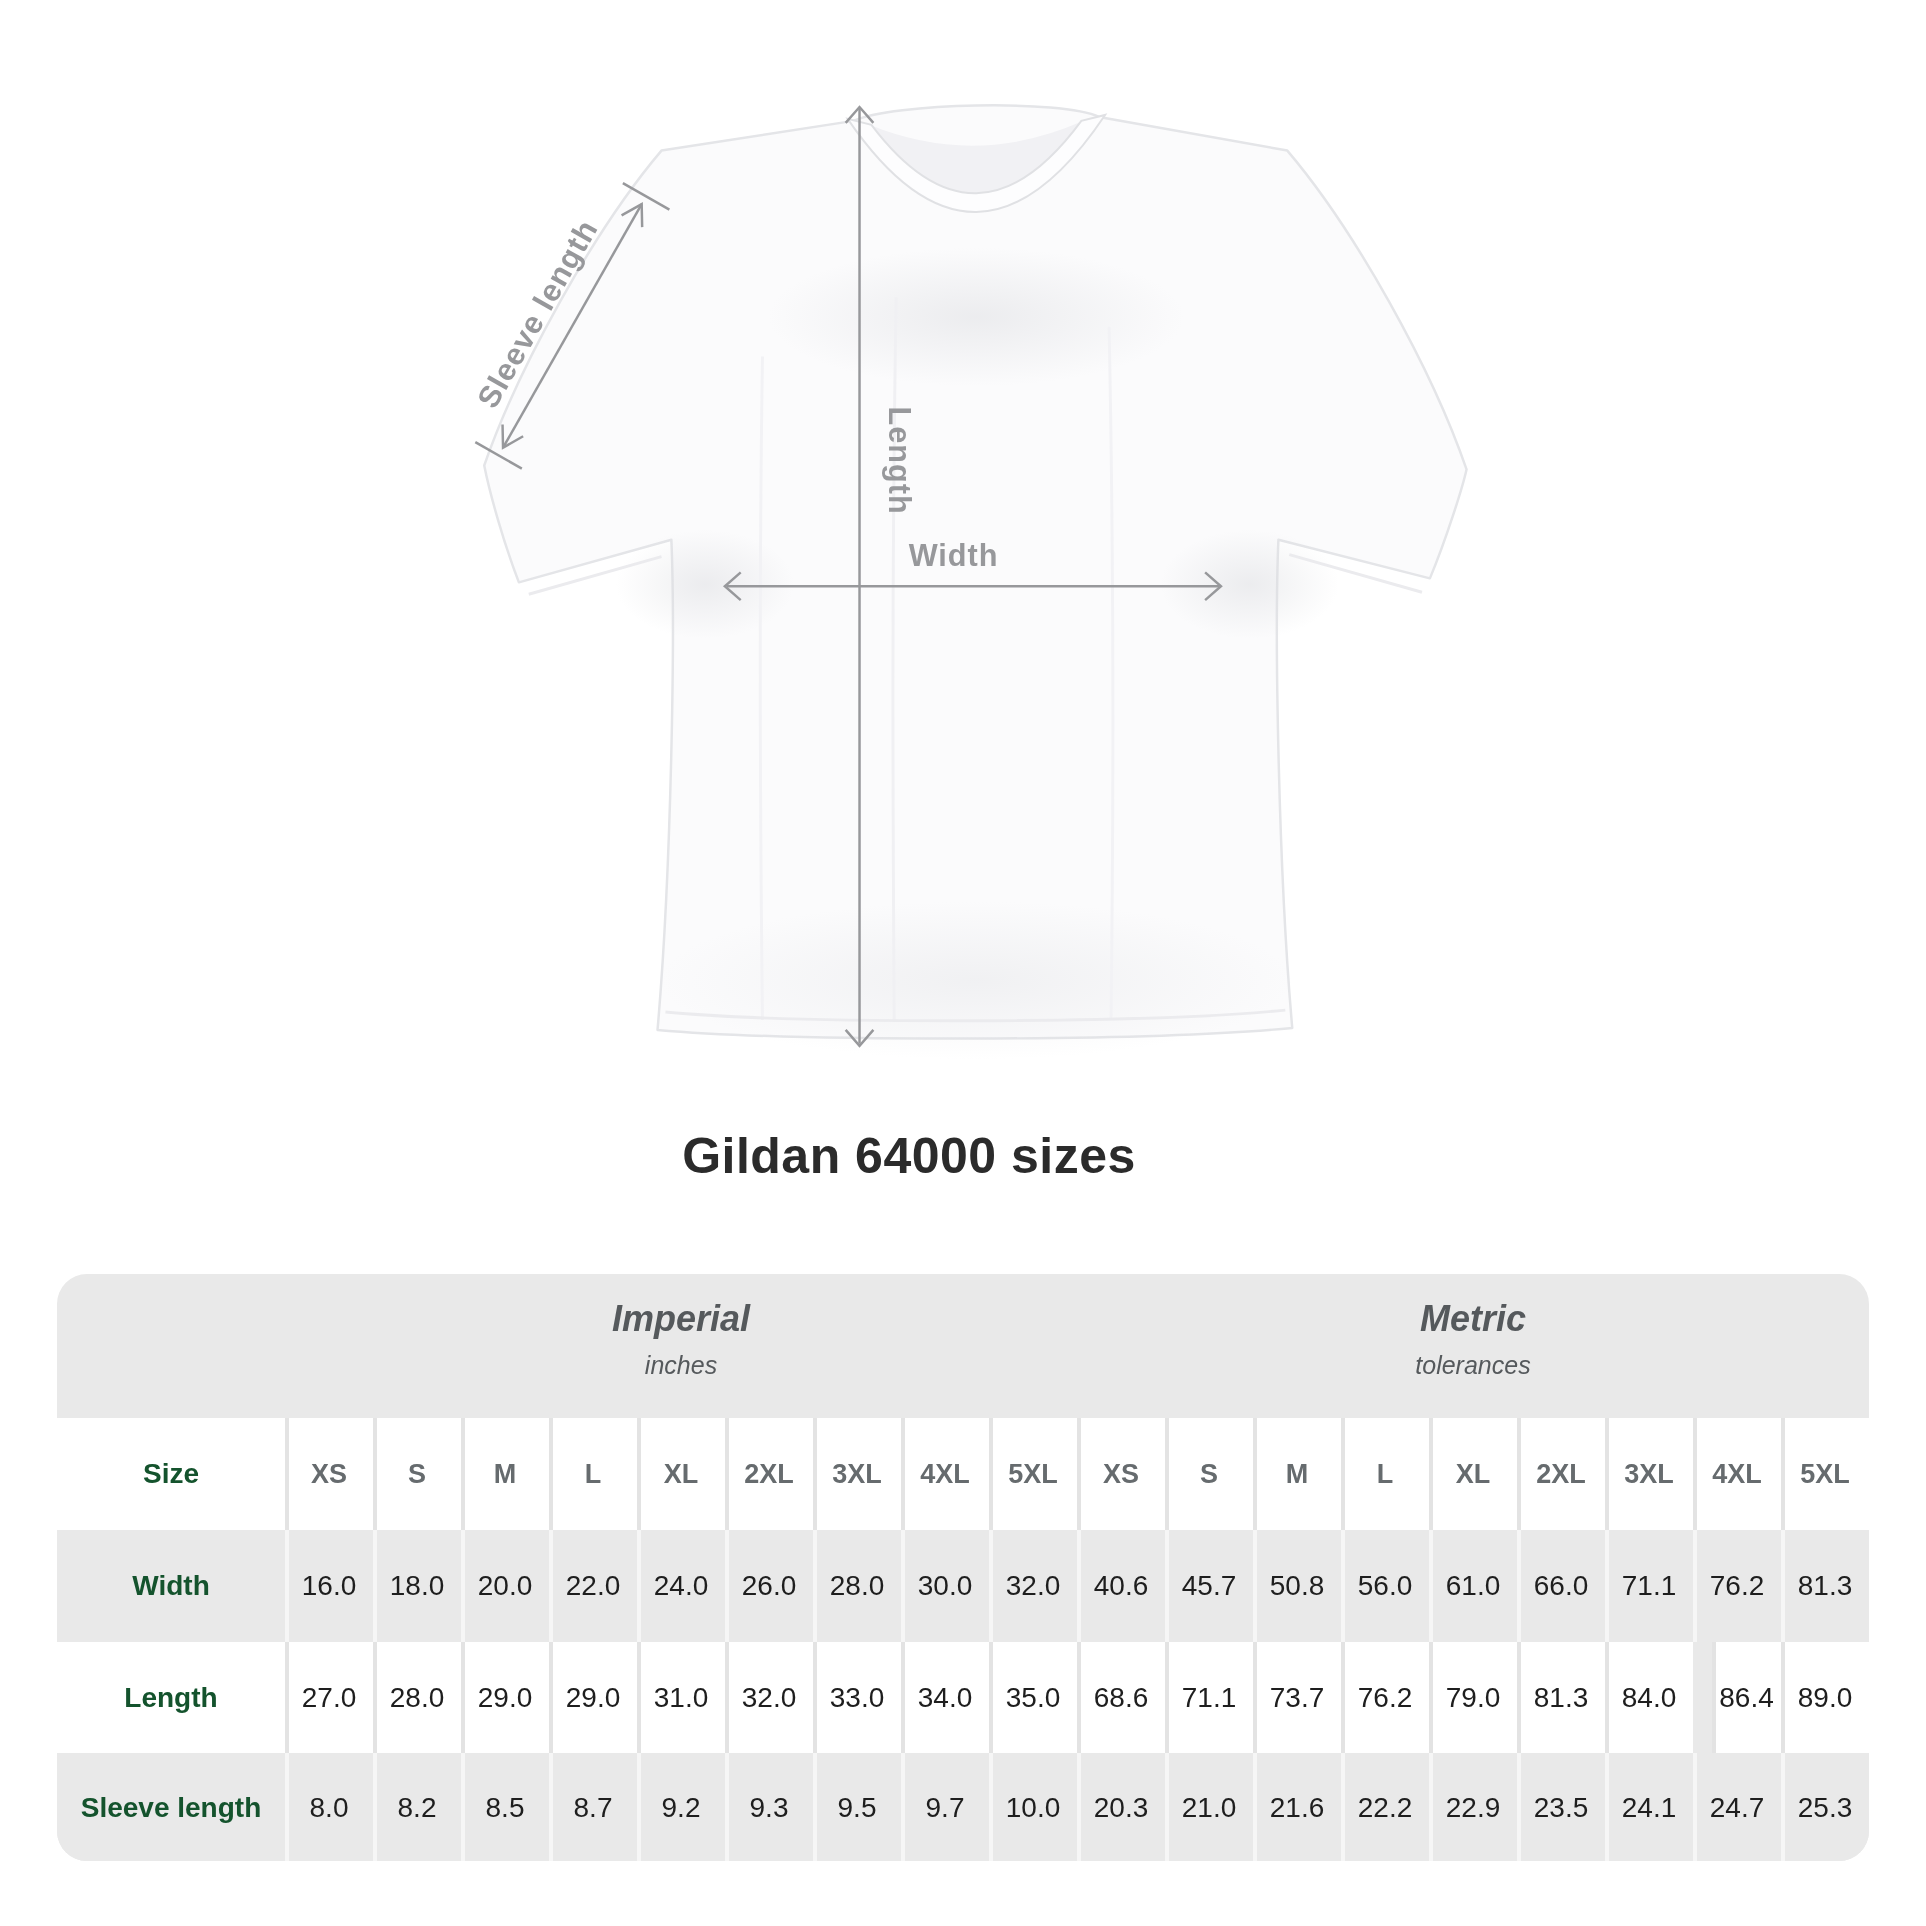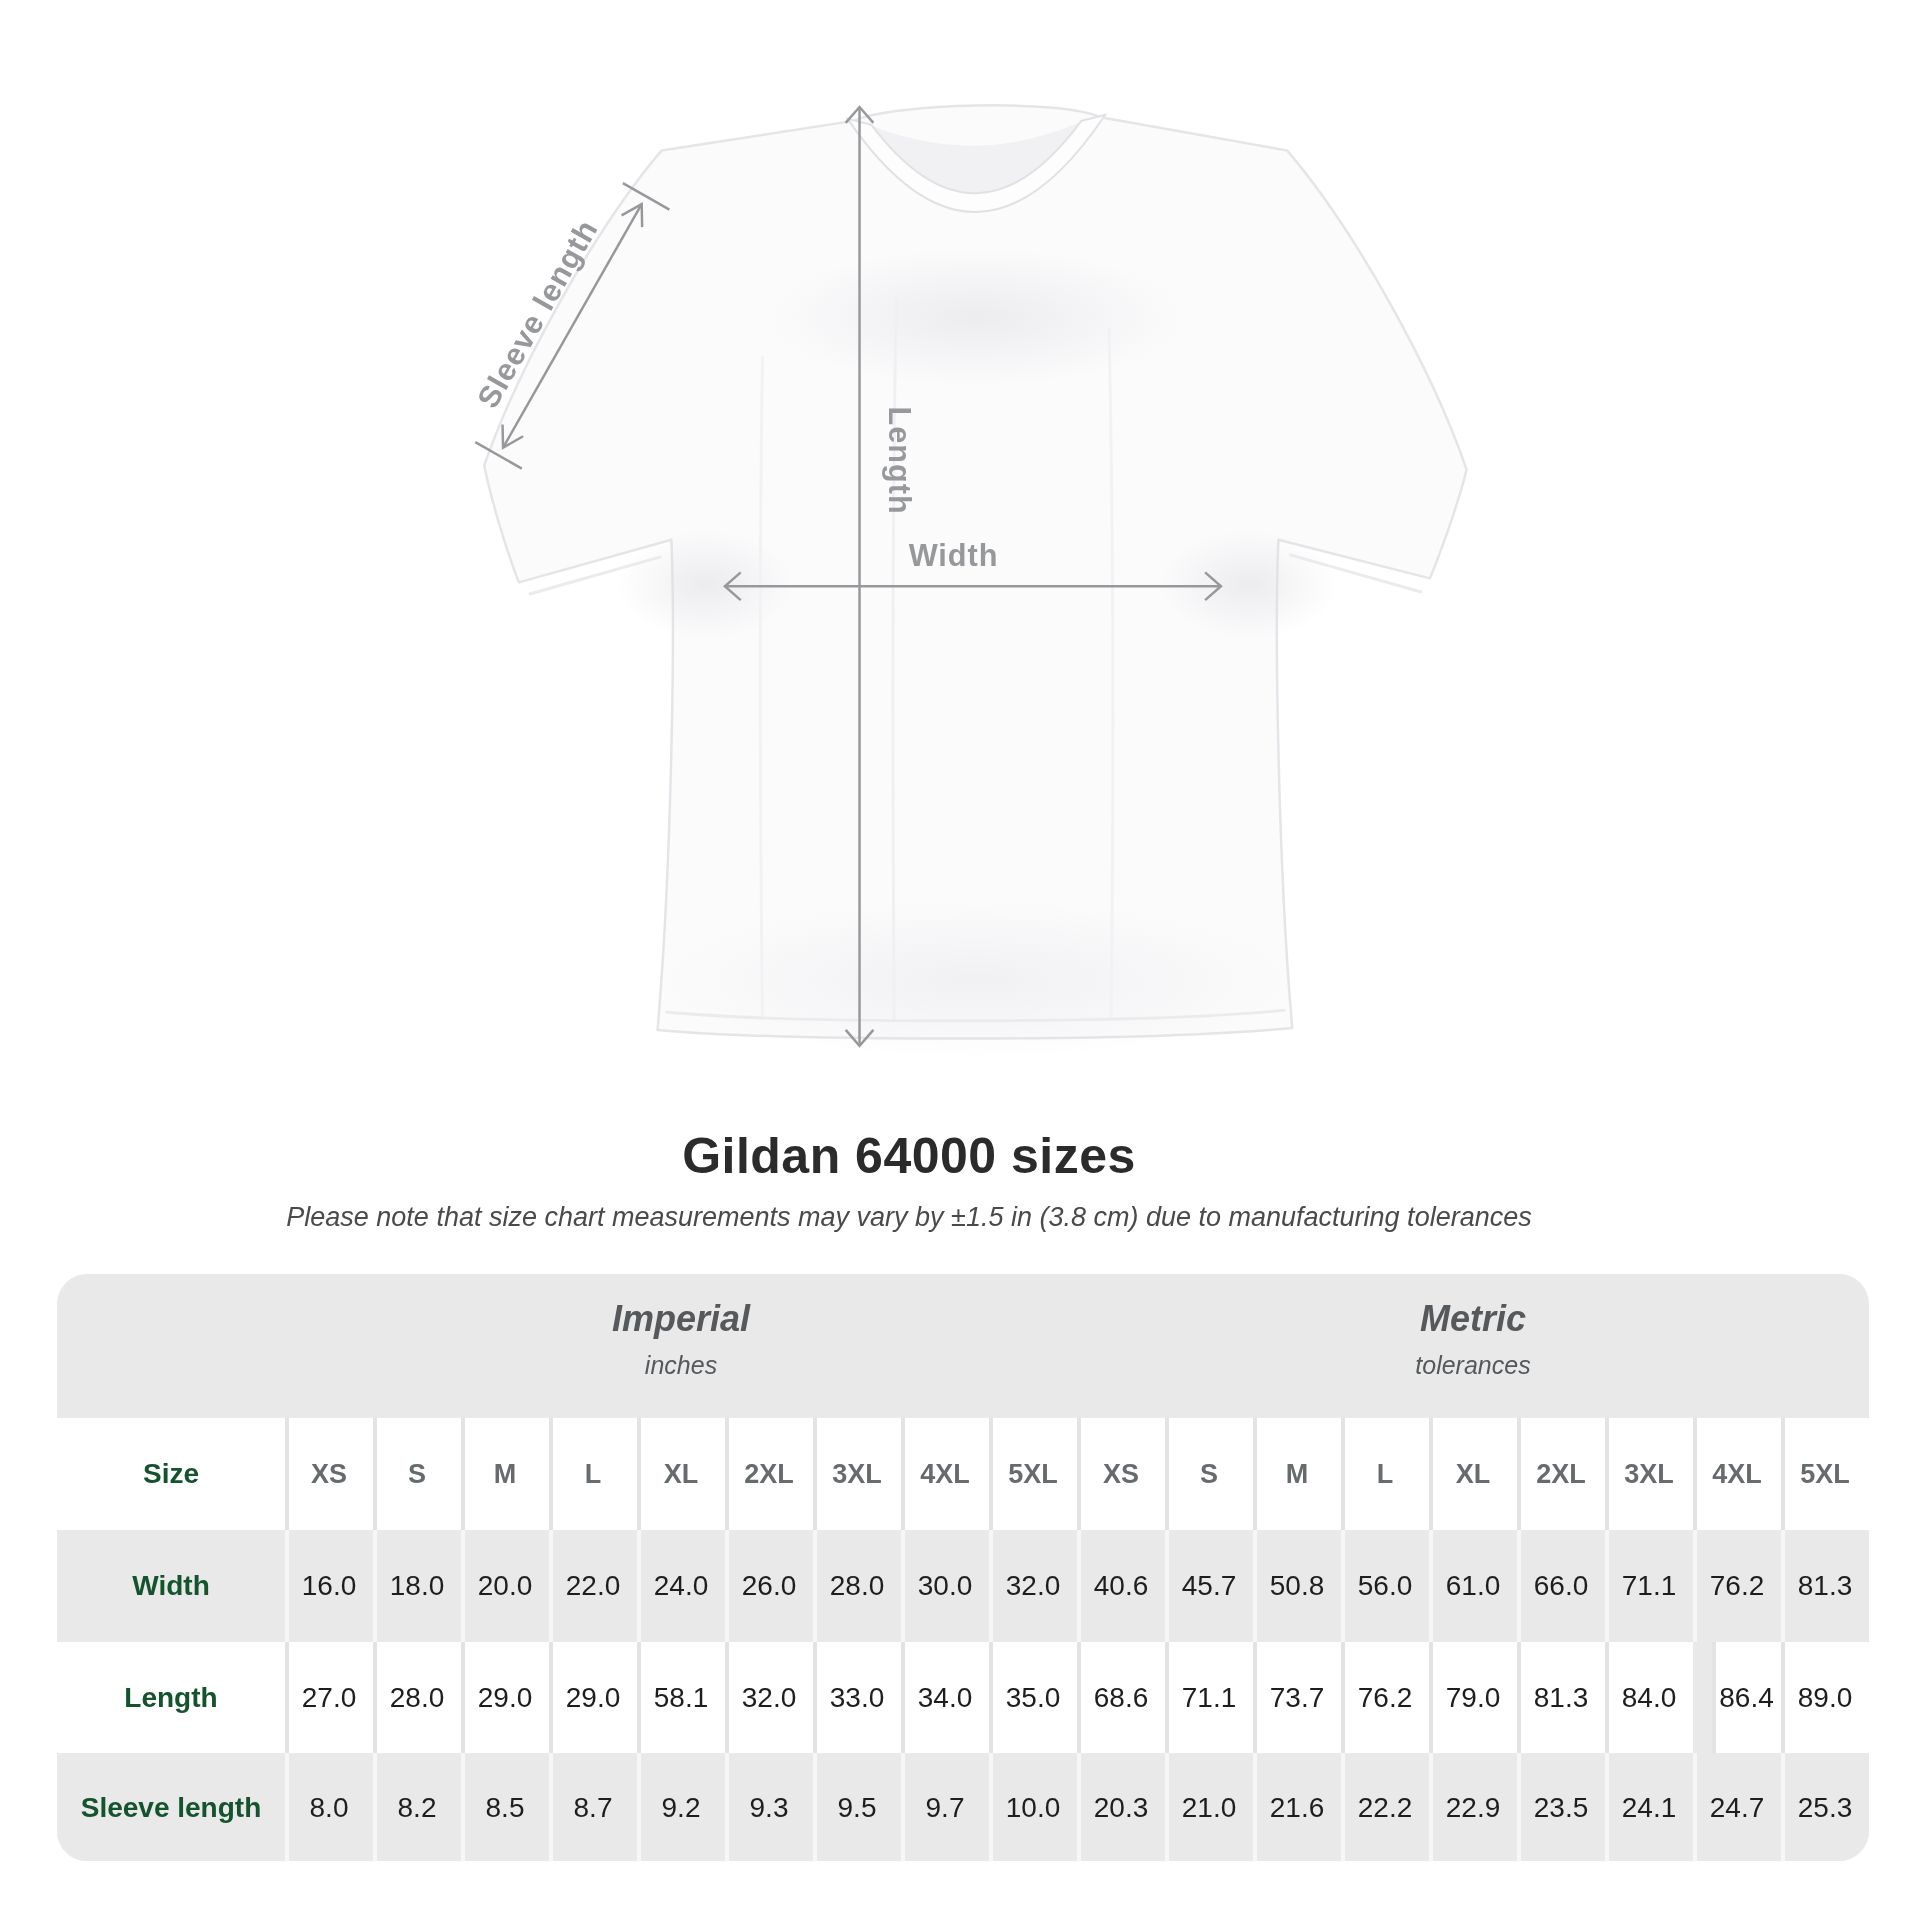--- a/index.html
+++ b/index.html
@@ -111,21 +111,20 @@
       </g>
     </g>
 
     <text class="ann-text" x="552" y="322" text-anchor="middle" transform="rotate(-60.4 552 322)">Sleeve length</text>
     <text class="ann-text" x="898" y="465" text-anchor="middle" transform="rotate(90 898 465)">Length</text>
     <text class="ann-text" x="963" y="572" text-anchor="middle">Width</text>
   </svg>
 
   <div class="head-wrap">
     <div class="chart-title">Gildan 64000 sizes</div>
-    <div class="chart-subtitle">Please note that size chart measurements may vary by ±1.5 in (3.8 cm) due to manufacturing tolerances</div>
   </div>
 
   <div class="size-table">
     <div class="t-cell corner-blank"></div>
 
     <div class="t-cell sec-head head-imperial">
       <span class="sec-title">Imperial</span>
       <span class="sec-unit">inches</span>
     </div>
     <div class="t-cell sec-head head-metric">
@@ -170,21 +169,21 @@
       <div class="t-cell sep row-gray val" style="grid-area: 3 / 14;">56.0</div>
       <div class="t-cell sep row-gray val" style="grid-area: 3 / 15;">61.0</div>
       <div class="t-cell sep row-gray val" style="grid-area: 3 / 16;">66.0</div>
       <div class="t-cell sep row-gray val" style="grid-area: 3 / 17;">71.1</div>
       <div class="t-cell sep row-gray val" style="grid-area: 3 / 18;">76.2</div>
       <div class="t-cell sep row-gray val" style="grid-area: 3 / 19;">81.3</div>
       <div class="t-cell sep row-white val" style="grid-area: 4 / 2;">27.0</div>
       <div class="t-cell sep row-white val" style="grid-area: 4 / 3;">28.0</div>
       <div class="t-cell sep row-white val" style="grid-area: 4 / 4;">29.0</div>
       <div class="t-cell sep row-white val" style="grid-area: 4 / 5;">29.0</div>
-      <div class="t-cell sep row-white val" style="grid-area: 4 / 6;">58.1</div>
+      <div class="t-cell sep row-white val" style="grid-area: 4 / 6;">31.0</div>
       <div class="t-cell sep row-white val" style="grid-area: 4 / 7;">32.0</div>
       <div class="t-cell sep row-white val" style="grid-area: 4 / 8;">33.0</div>
       <div class="t-cell sep row-white val" style="grid-area: 4 / 9;">34.0</div>
       <div class="t-cell sep row-white val" style="grid-area: 4 / 10;">35.0</div>
       <div class="t-cell sep row-white val" style="grid-area: 4 / 11;">68.6</div>
       <div class="t-cell sep row-white val" style="grid-area: 4 / 12;">71.1</div>
       <div class="t-cell sep row-white val" style="grid-area: 4 / 13;">73.7</div>
       <div class="t-cell sep row-white val" style="grid-area: 4 / 14;">76.2</div>
       <div class="t-cell sep row-white val" style="grid-area: 4 / 15;">79.0</div>
       <div class="t-cell sep row-white val" style="grid-area: 4 / 16;">81.3</div>

